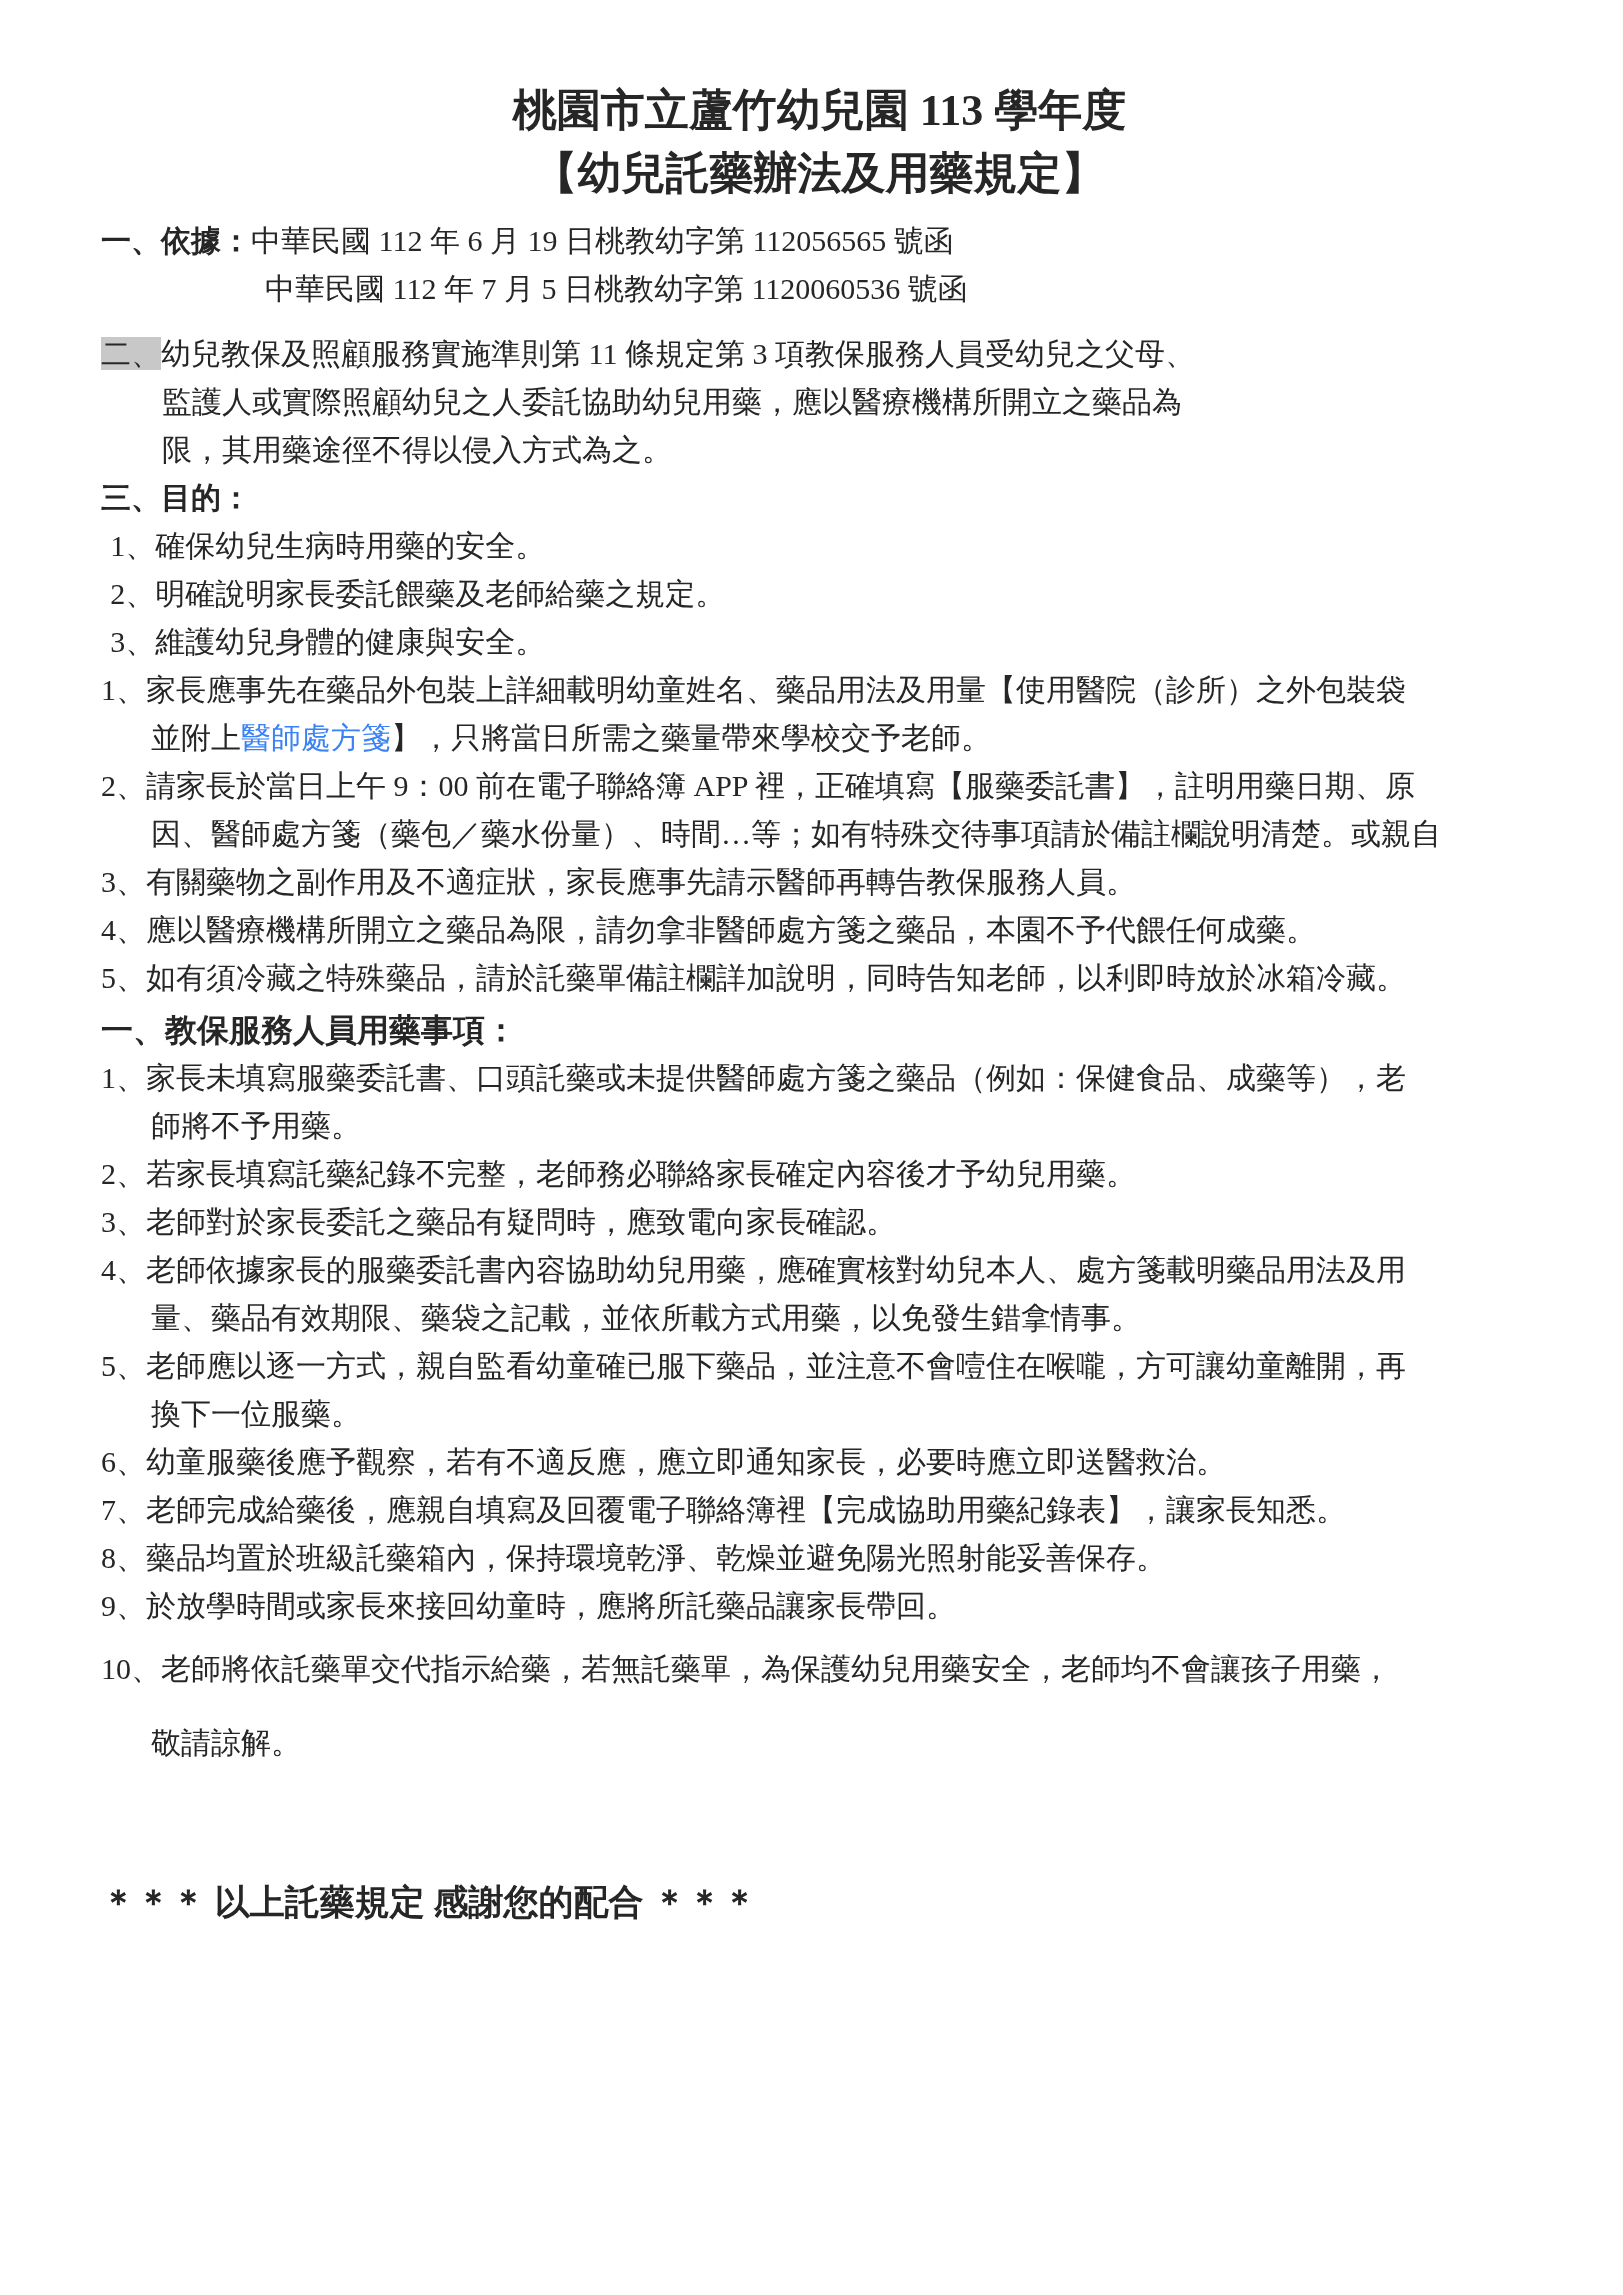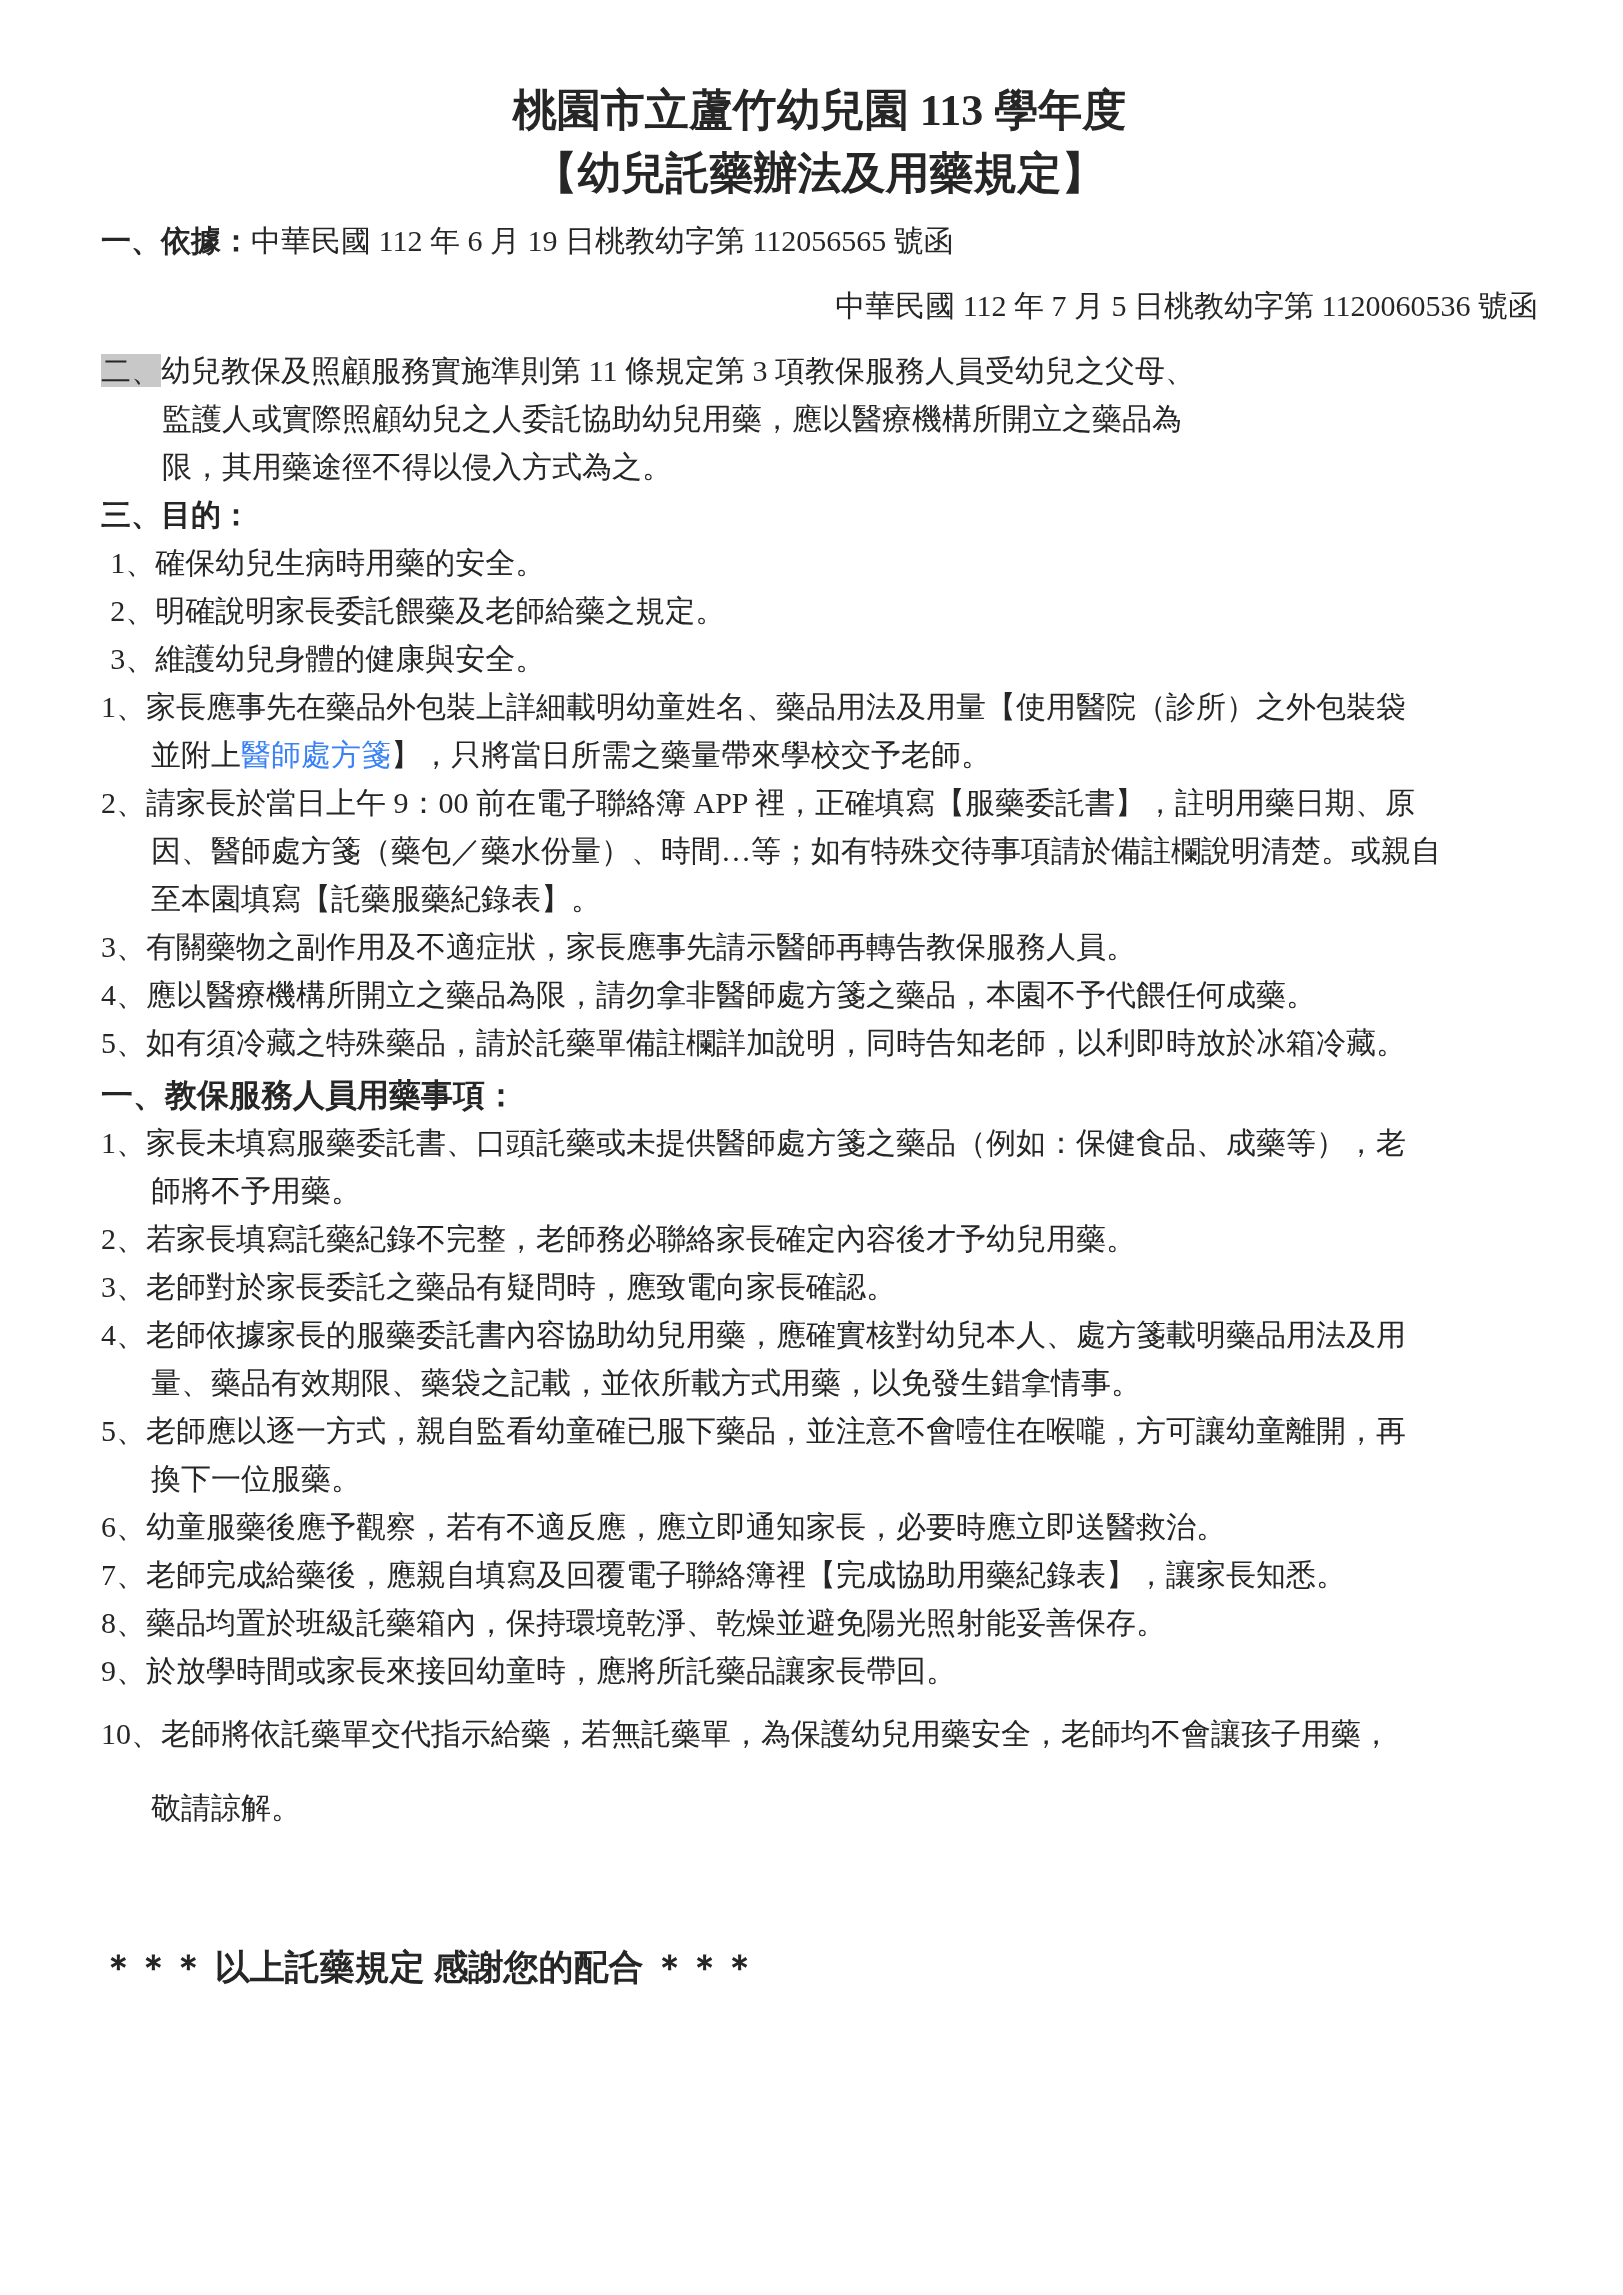--- a/index.html
+++ b/index.html
@@ -34,21 +34,21 @@
   .heading-lg { font-weight: bold; font-size: 32px; }
   .red { color: #3b82f6; }
   .hl { background: #c8c8c8; }
   
   .basis-cont { padding-left: 164px; }
   .reg-cont   { padding-left: 61px; }
   .item-cont  { padding-left: 50px; }
   .indent-sm  { padding-left: 9.2px; }
   
   .mt-xs  { margin-top: 4.6px; }
-  .mt-sm  { margin-top: 17px; text-align: right; }
+  .mt-sm  { margin-top: 0; }
   .mt-md  { margin-top: 17px; }
   .mt-it10 { margin-top: 14.4px; }
   .mt-regret { margin-top: 26px; }
   .closing {
     margin-top: 110px;
     text-align: left;
     font-weight: bold;
     font-size: 35px;
     line-height: 52px;
   }
@@ -72,21 +72,20 @@
 
   <div class="line bold">三、目的：</div>
   <div class="line indent-sm">1、確保幼兒生病時用藥的安全。</div>
   <div class="line indent-sm">2、明確說明家長委託餵藥及老師給藥之規定。</div>
   <div class="line indent-sm">3、維護幼兒身體的健康與安全。</div>
 
   <div class="line">1、家長應事先在藥品外包裝上詳細載明幼童姓名、藥品用法及用量【使用醫院（診所）之外包裝袋</div>
   <div class="line item-cont"><span>並附上</span><span class="red">醫師處方箋</span><span>】，只將當日所需之藥量帶來學校交予老師。</span></div>
   <div class="line">2、請家長於當日上午 9：00 前在電子聯絡簿 APP 裡，正確填寫【服藥委託書】，註明用藥日期、原</div>
   <div class="line item-cont">因、醫師處方箋（藥包／藥水份量）、時間…等；如有特殊交待事項請於備註欄說明清楚。或親自</div>
-  <div class="line item-cont">至本園填寫【託藥服藥紀錄表】。</div>
   <div class="line">3、有關藥物之副作用及不適症狀，家長應事先請示醫師再轉告教保服務人員。</div>
   <div class="line">4、應以醫療機構所開立之藥品為限，請勿拿非醫師處方箋之藥品，本園不予代餵任何成藥。</div>
   <div class="line">5、如有須冷藏之特殊藥品，請於託藥單備註欄詳加說明，同時告知老師，以利即時放於冰箱冷藏。</div>
 
   <div class="line heading-lg mt-xs">一、教保服務人員用藥事項：</div>
   <div class="line">1、家長未填寫服藥委託書、口頭託藥或未提供醫師處方箋之藥品（例如：保健食品、成藥等），老</div>
   <div class="line item-cont">師將不予用藥。</div>
   <div class="line">2、若家長填寫託藥紀錄不完整，老師務必聯絡家長確定內容後才予幼兒用藥。</div>
   <div class="line">3、老師對於家長委託之藥品有疑問時，應致電向家長確認。</div>
   <div class="line">4、老師依據家長的服藥委託書內容協助幼兒用藥，應確實核對幼兒本人、處方箋載明藥品用法及用</div>

